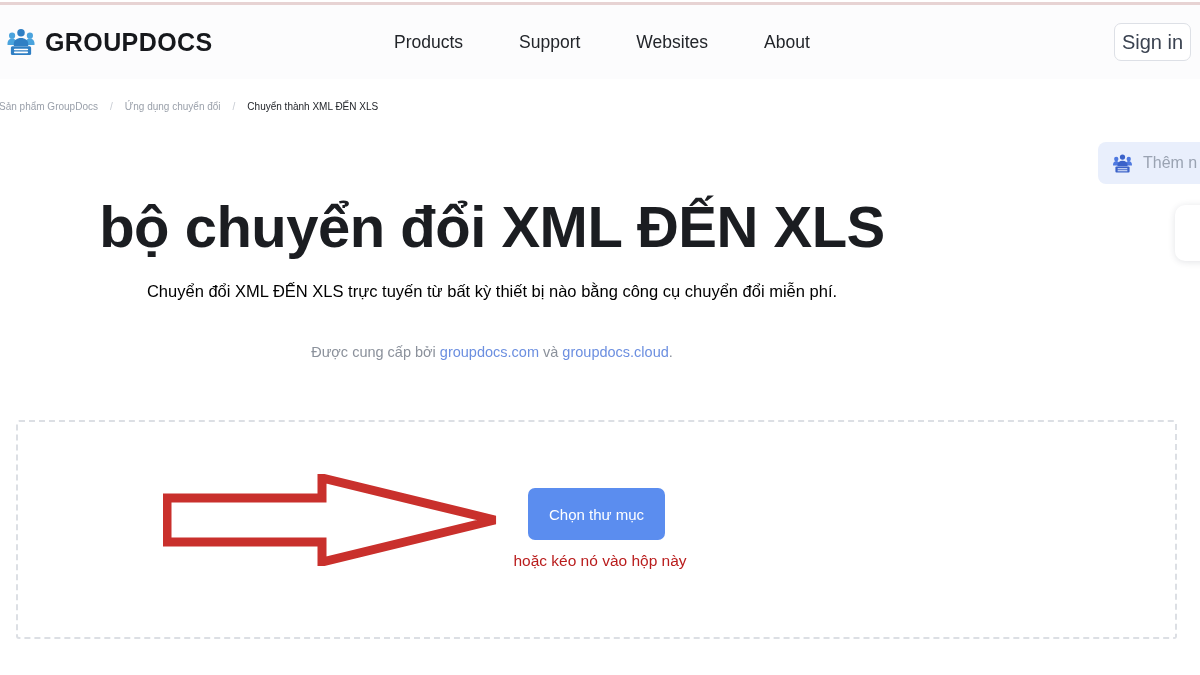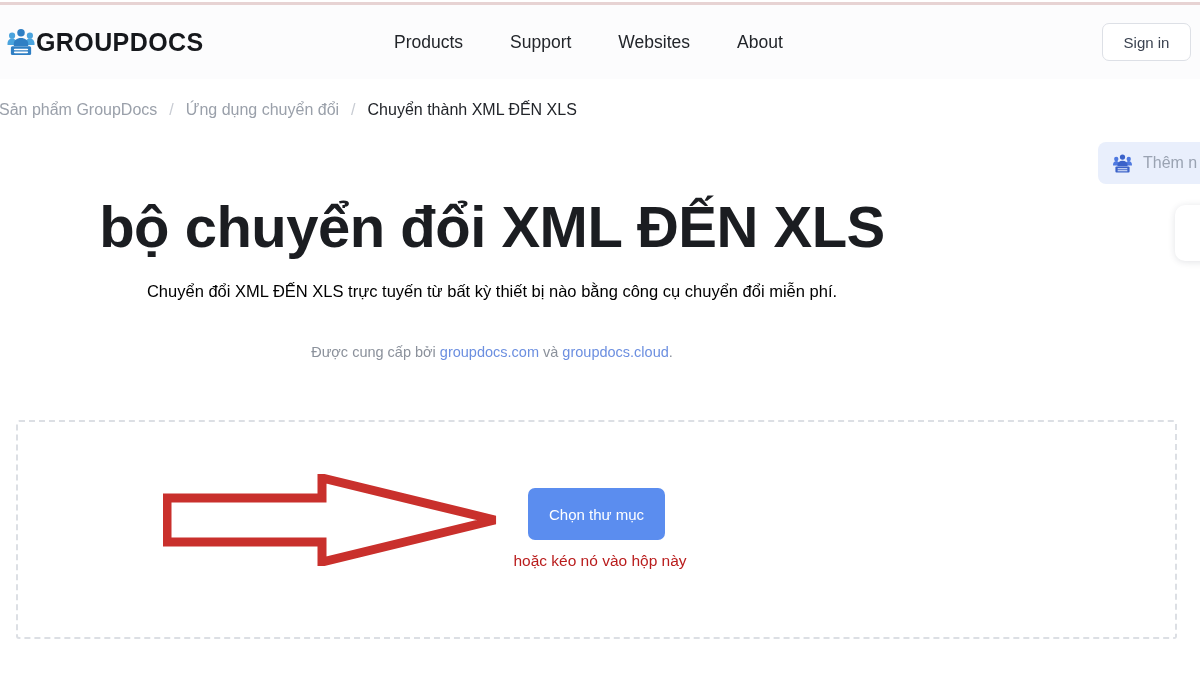--- a/index.html
+++ b/index.html
@@ -35,72 +35,73 @@
     background: #fcfcfd;
     display: flex;
     align-items: center;
   }
 
   .brand {
     position: absolute;
     left: 6px;
     display: flex;
     align-items: center;
+    gap: 9px;
     cursor: pointer;
   }
   .brand-icon { width: 30px; height: 30px; display: block; }
   .brand-text {
     font-size: 25px;
     font-weight: 700;
     letter-spacing: 0.4px;
     color: #16181c;
     font-family: "Liberation Sans", sans-serif;
   }
 
   .nav {
     position: absolute;
     left: 394px;
     display: flex;
     align-items: center;
-    gap: 3px;
+    gap: 12px;
   }
   .nav-item {
     font-size: 17.5px;
     color: #22252a;
     padding: 0 44px 0 0;
     cursor: pointer;
     white-space: nowrap;
   }
   .nav-item:last-child { padding-right: 0; }
 
   .signin-btn {
     position: absolute;
     right: 9px;
-    width: 89px;
+    width: 77px;
     height: 38px;
     border: 1px solid #dde0e6;
     border-radius: 7px;
     background: #ffffff;
     color: #3a4250;
-    font-size: 15px;
+    font-size: 20px;
     font-family: "Liberation Sans", sans-serif;
     display: flex;
     align-items: center;
     justify-content: center;
     cursor: pointer;
   }
 
   
   .breadcrumb {
     position: absolute;
     top: 101px;
     left: -1px;
     display: flex;
     align-items: flex-start;
-    font-size: 16px;
+    font-size: 10px;
     white-space: nowrap;
   }
   .bc-link  { color: #9aa0aa; cursor: pointer; }
   .bc-sep   { color: #c8ccd3; padding: 0 12px; }
   .bc-current { color: #22252a; }
 
   
   .add-pill {
     position: absolute;
     top: 142px;

